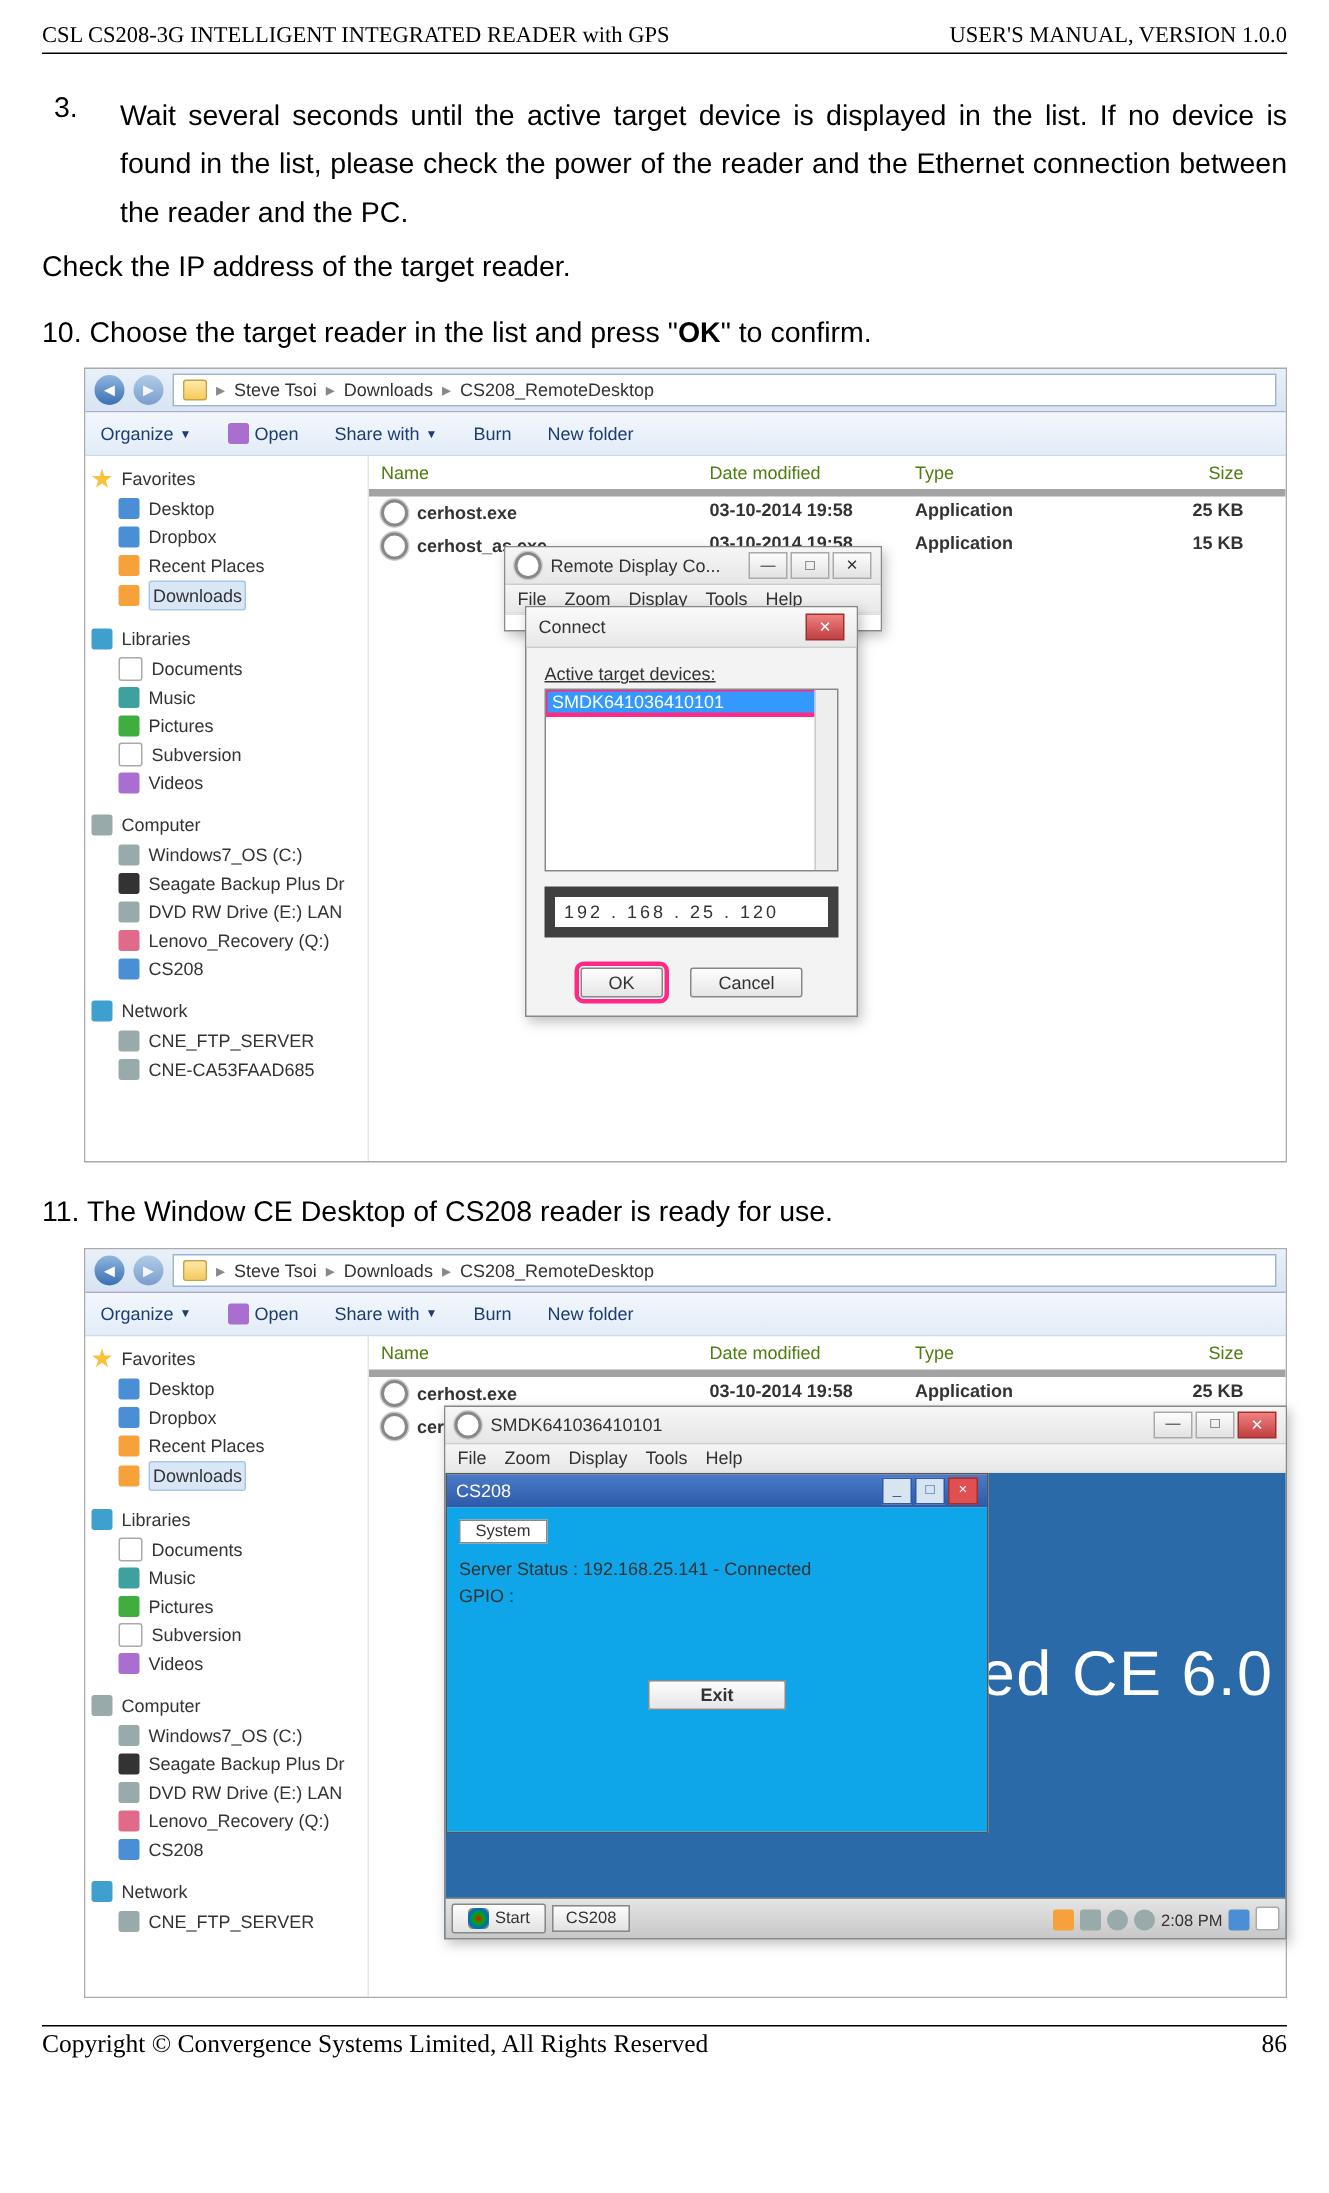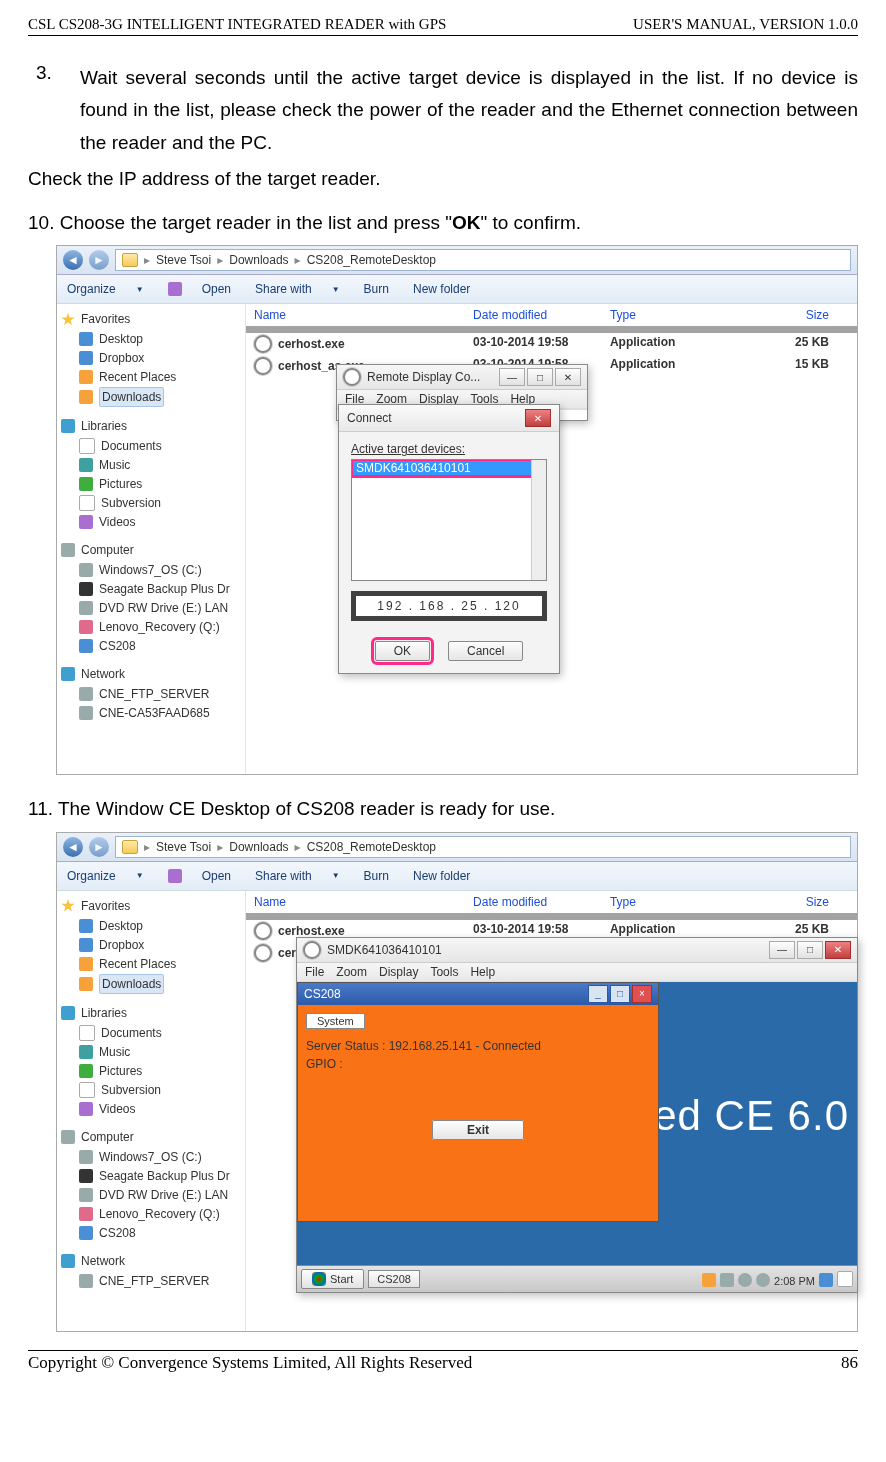--- a/index.html
+++ b/index.html
@@ -95,21 +95,21 @@
   .toolbar-row {
     background: linear-gradient(#f3f7fc, #e2ecf7);
     border-bottom: 1px solid #cdd;
     height: 28px;
     display: flex;
     align-items: center;
     padding: 0 10px;
     gap: 24px;
     color: #1a3e74;
   }
-  .tb-item { display: flex; align-items: center; gap: 20px; }
+  .tb-item { display: flex; align-items: center; gap: 4px; }
   .dd-tri { font-size: 8px; color: #1a3e74; }
   .explorer-body {
     display: flex;
     background: #fff;
   }
   .nav-pane {
     width: 180px;
     border-right: 1px solid #e4e4e4;
     padding: 6px 4px;
     font-size: 12px;
@@ -132,22 +132,22 @@
   .white-sq { background: #fff; border: 1px solid #aaa; }
   .black-sq { background: #333; }
   .file-pane {
     flex: 1;
     position: relative;
     min-height: 470px;
   }
   .file-header {
     display: flex;
     padding: 4px 8px;
-    color: #1d4ed8;
-    border-bottom: 7px solid #a3a3a3;
+    color: #4d7c0f;
+    border-bottom: 5px solid #a3a3a3;
     justify-content: center;
   }
   .col-name { flex: 1.6; }
   .col-date { flex: 1; }
   .col-type { flex: 1; }
   .col-size { flex: 0.6; text-align: right; padding-right: 20px; }
   .file-row {
     display: flex;
     padding: 2px 8px;
     color: #333;
@@ -186,21 +186,21 @@
   .fw-btn.close { background: linear-gradient(#f08080, #c04040); color: #fff; border-color: #a03030; }
   .fw-menu {
     background: linear-gradient(#f6f6f6, #e8e8e8);
     padding: 2px 8px;
     display: flex;
     gap: 12px;
     border-bottom: 1px solid #ddd;
   }
   .connect-box {
     position: absolute;
-    left: 92px; top: 80px;
+    left: 104px; top: 80px;
     width: 220px;
     background: #f3f3f3;
     border: 1px solid #888;
     box-shadow: 2px 3px 8px rgba(0,0,0,0.25);
   }
   .cbx-title {
     background: linear-gradient(#fafafa, #e8e8e8);
     border-bottom: 1px solid #ccc;
     padding: 4px 8px;
     display: flex;
@@ -223,24 +223,24 @@
     outline: 3px solid #ff2a88;
     outline-offset: -1px;
   }
   .list-scroll {
     position: absolute; right: 0; top: 0; bottom: 0; width: 14px;
     background: #eee; border-left: 1px solid #ccc;
   }
   .ip-box {
     margin-top: 10px;
     background: #fff;
-    border: 5px solid #404040;
+    border: 7px solid #404040;
     padding: 3px 6px;
     letter-spacing: 2px;
-    text-align: center;
+    text-align: left;
   }
   .cbx-btns {
     display: flex;
     gap: 18px;
     justify-content: center;
     padding: 10px 0 12px 0;
   }
   .win-btn {
     border: 1px solid #888;
     background: linear-gradient(#fdfdfd, #e6e6e6);
@@ -302,21 +302,21 @@
   .inner-btn {
     width: 18px; height: 16px;
     background: #d8e4f0;
     color: #2a5aa8;
     border: 1px solid #2a5aa8;
     font-size: 10px;
     display: flex; align-items: center; justify-content: center;
   }
   .inner-btn.red { background: #e05050; color: #fff; border-color: #a03030; }
   .inner-body {
-    background: #f97316;
+    background: #0ea5e9;
     padding: 8px 8px;
     min-height: 200px;
     position: relative;
   }
   .tab-btn {
     display: inline-block;
     background: #fff;
     border: 1px solid #888;
     padding: 1px 10px;
     font-size: 11px;

